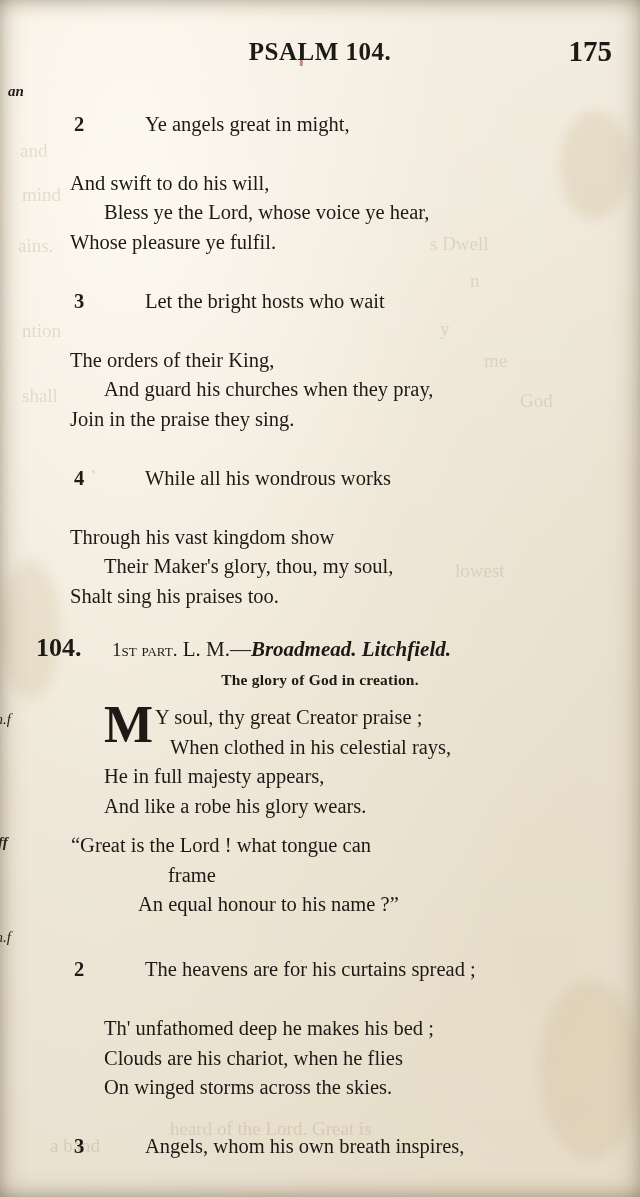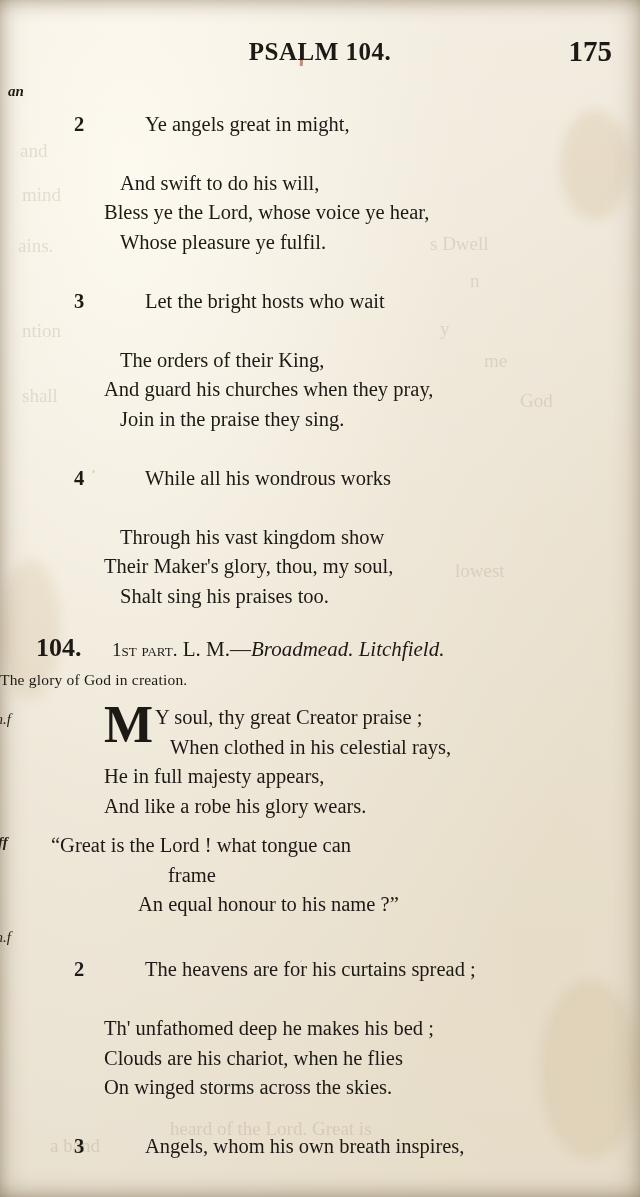--- a/index.html
+++ b/index.html
@@ -100,21 +100,21 @@
     position: relative;
     margin: 0;
   }
   .line {
     position: relative;
     font-size: 20.5px;
     line-height: 29.5px;
     white-space: pre;
   }
   .line.indent0 { margin-left: 104px; }
-  .line.indent1 { margin-left: 120px; }
+  .line.indent1 { margin-left: 70px; }
 
   .marker {
     position: absolute;
     font-size: 15px;
     font-style: italic;
     text-align: left;
     width: 60px;
   }
 
   .versenum {
@@ -138,25 +138,27 @@
     font-size: 26px;
     font-weight: bold;
   }
   .hymn-meta {
     position: absolute;
     left: 112px;
     top: 4px;
     font-size: 21px;
   }
   .sc { font-variant: small-caps; font-size: 19px; }
-  .tune { font-style: italic; font-weight: normal; text-align: right; }
+  .tune { font-style: italic; font-weight: bold; text-align: right; }
   .hymn-sub {
+    text-align: center;
     font-size: 15.5px;
     margin-top: 4px;
     letter-spacing: 0.2px;
+    font-weight: bold;
   }
 
   
   .dropcap-wrap {
     position: relative;
     margin-top: 10px;
   }
   .dropcap {
     position: absolute;
     left: 104px;
@@ -263,21 +265,21 @@
       <div class="line dropline1">Y soul, thy great Creator praise ;</div>
       <div class="line dropline2">When clothed in his celestial rays,</div>
       <div class="line indent0">He in full majesty appears,</div>
       <div class="line indent0">And like a robe his glory wears.</div>
     </div>
 
     <div class="spacer-sm"></div>
 
     <div class="stanza">
       <div class="marker" style="left:-2px; top:3px; font-weight:bold;">ff</div>
-      <div class="line quoteline" style="margin-left:51px;">“Great is the Lord ! what tongue can</div>
+      <div class="line quoteline" style="margin-left:71px;">“Great is the Lord ! what tongue can</div>
       <div class="line quoteline" style="margin-left:168px;">frame</div>
       <div class="line quoteline" style="margin-left:138px;">An equal honour to his name ?”</div>
     </div>
 
     <div class="spacer-xs"></div>
 
     <div class="stanza">
       <div class="marker" style="left:-12px; top:3px;">an.f</div>
       <div class="line indent0">
         <span class="versenum">2</span><span>The heavens are for his curtains spread ;</span>

